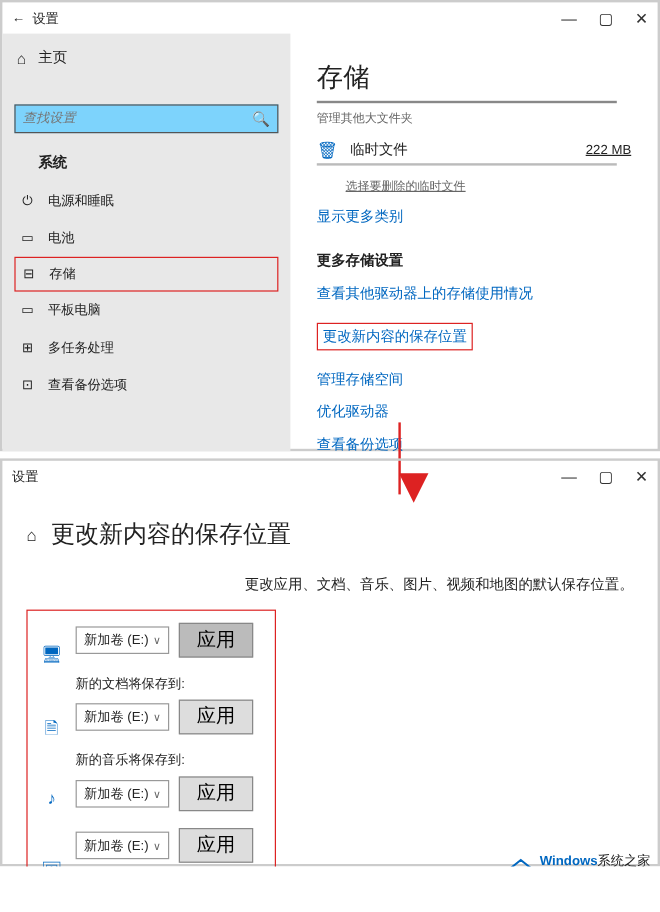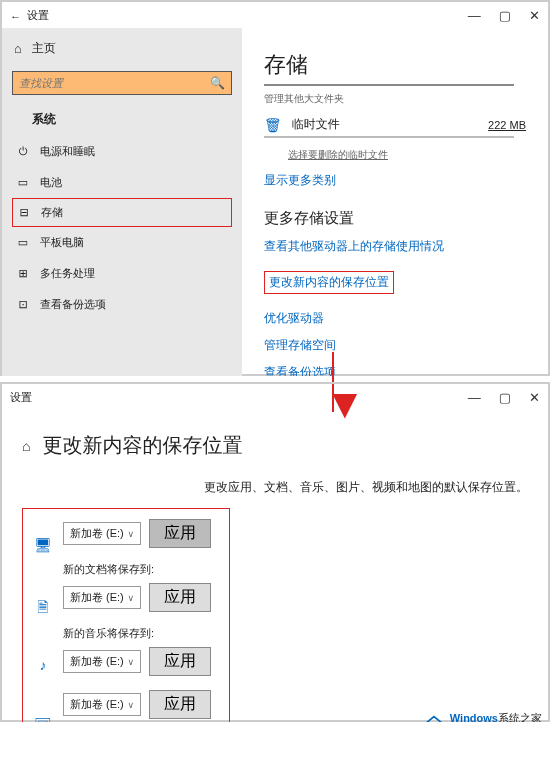--- a/index.html
+++ b/index.html
@@ -9,40 +9,40 @@
     .window2 { height: 340px; margin-top: 6px; }
     .titlebar { display: flex; align-items: center; height: 26px; padding: 0 8px; }
     .titlebar .title { font-size: 11px; display: flex; align-items: center; gap: 6px; }
     .winbtns { margin-left: auto; display: flex; gap: 18px; font-size: 13px; color: #333; }
     .winbtns span { cursor: pointer; }
     
     .win1-body { display: flex; height: 348px; }
     .sidebar { width: 240px; background: #e8e8e8; padding: 6px 10px 10px; }
     .home-row { display: flex; align-items: center; gap: 10px; padding: 6px 2px; font-size: 12px; }
     .home-row .icon { font-size: 13px; }
-    .searchbox { margin-top: 8px; border: 1px solid #555; height: 24px; display: flex; align-items: center; padding: 0 6px; background: #fdba74; }
+    .searchbox { margin-top: 24px; border: 1px solid #555; height: 24px; display: flex; align-items: center; padding: 0 6px; background: #7dd3fc; }
     .searchbox input { border: none; background: transparent; flex: 1; font-size: 11px; outline: none; font-style: italic; color: #666; }
     .searchbox .sicon { font-size: 12px; color: #666; }
     .section-title { font-weight: bold; font-size: 12px; margin-top: 16px; margin-bottom: 8px; margin-left: 20px; }
     .nav-item { display: flex; align-items: center; gap: 10px; padding: 8px 4px; font-size: 11px; cursor: pointer; }
     .nav-item .icon { width: 14px; text-align: center; }
     .nav-item.highlighted { border: 1.5px solid #d22; padding: 6px 4px; }
     
     .main { flex: 1; padding: 10px 22px; overflow: hidden; }
     .main h1 { font-size: 22px; font-weight: 500; margin-bottom: 4px; margin-top: 12px; }
     .subline { font-size: 10px; color: #666; }
     .bar { height: 2px; background: #888; width: 250px; margin: 3px 0 6px; }
     .temp-row { display: flex; align-items: center; gap: 10px; margin-top: 10px; }
     .temp-row .trash { color: #0067c0; font-size: 14px; }
     .temp-row .label { flex: 1; font-size: 12px; }
     .temp-row .val { font-size: 11px; text-decoration: underline; }
     .temp-sub { font-size: 10px; color: #666; margin-left: 24px; text-decoration: underline; }
     .bar2 { height: 2px; background: #bbb; width: 250px; margin: 3px 0 10px; }
     .link { color: #0067c0; font-size: 12px; cursor: pointer; margin: 10px 0; display: block; }
-    .more-title { font-size: 15px; font-weight: 400; margin: 20px 0 10px; }
+    .more-title { font-size: 12px; font-weight: 700; margin: 20px 0 10px; }
     .link.highlighted { border: 1.5px solid #d22; padding: 2px 4px; display: inline-block; margin: 6px 0; }
     
     .win2-body { padding: 8px 20px; position: relative; }
     .win2-title-row { display: flex; align-items: center; gap: 12px; margin-top: 14px; }
     .win2-title-row .icon { font-size: 14px; }
     .win2-title-row h1 { font-size: 20px; font-weight: 500; }
     .desc { font-size: 12px; margin-top: 20px; margin-bottom: 12px; text-align: right; }
     .loc-box { border: 1.5px solid #d22; padding: 10px 8px 12px 40px; width: 208px; position: relative; }
     .loc-box > .rowicon { position: absolute; left: 8px; width: 24px; text-align: center; color: #0067c0; font-size: 14px; }
     .loc-item { margin-bottom: 14px; }
@@ -125,21 +125,21 @@
       <div class="subline">管理其他大文件夹</div>
       <div class="temp-row">
         <span class="trash">🗑</span>
         <span class="label">临时文件</span>
         <span class="val">222 MB</span>
       </div>
       <div class="bar2"></div>
       <div class="temp-sub">选择要删除的临时文件</div>
       <a class="link">显示更多类别</a>
       <div class="more-title">更多存储设置</div>
-      <div id="more-links"><a class="link">查看其他驱动器上的存储使用情况</a><a class="link highlighted">更改新内容的保存位置</a><a class="link">优化驱动器</a><a class="link">管理存储空间</a><a class="link">查看备份选项</a></div>
+      <div id="more-links"><a class="link">查看其他驱动器上的存储使用情况</a><a class="link highlighted">更改新内容的保存位置</a><a class="link">管理存储空间</a><a class="link">优化驱动器</a><a class="link">查看备份选项</a></div>
     </div>
   </div>
 </div>
 
 <div class="arrow-line"></div>
 <div class="arrow">▼</div>
 
 <div class="window window2">
   <div class="titlebar">
     <span class="title">设置</span>

